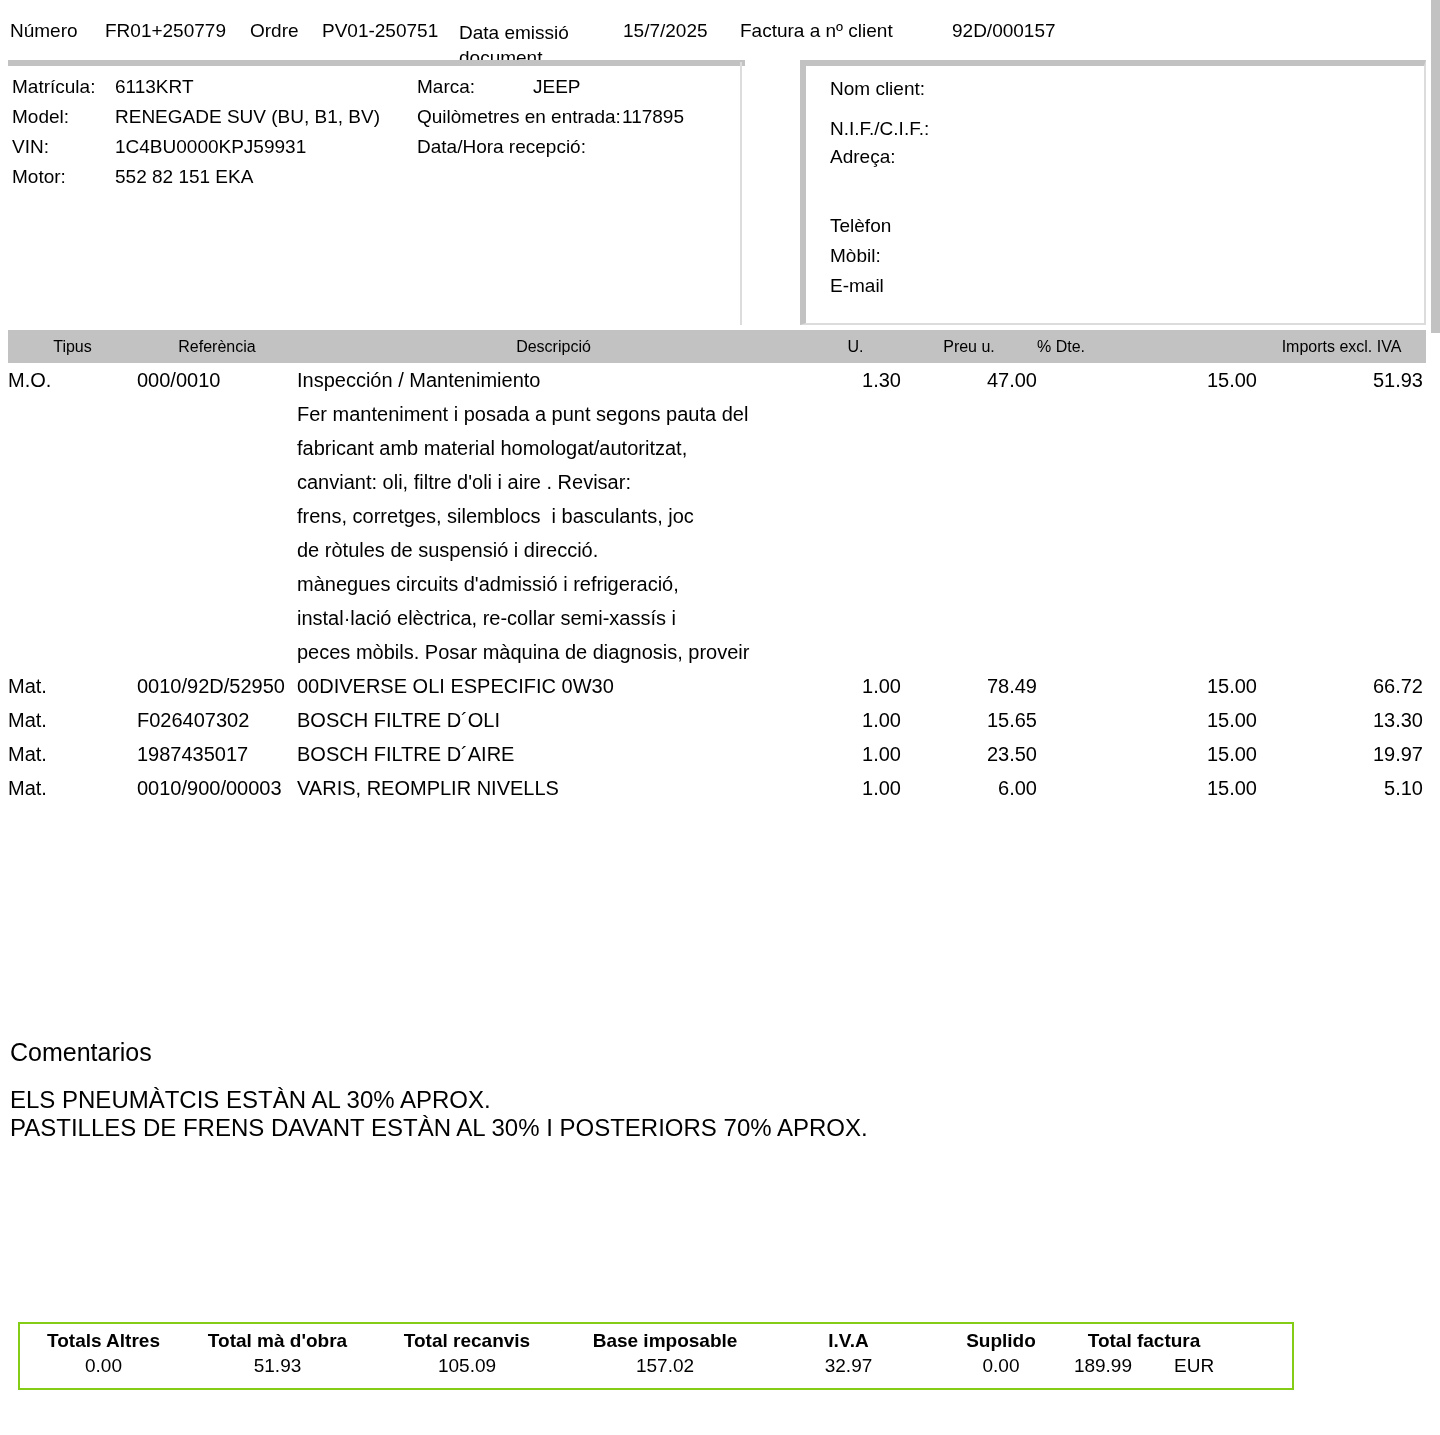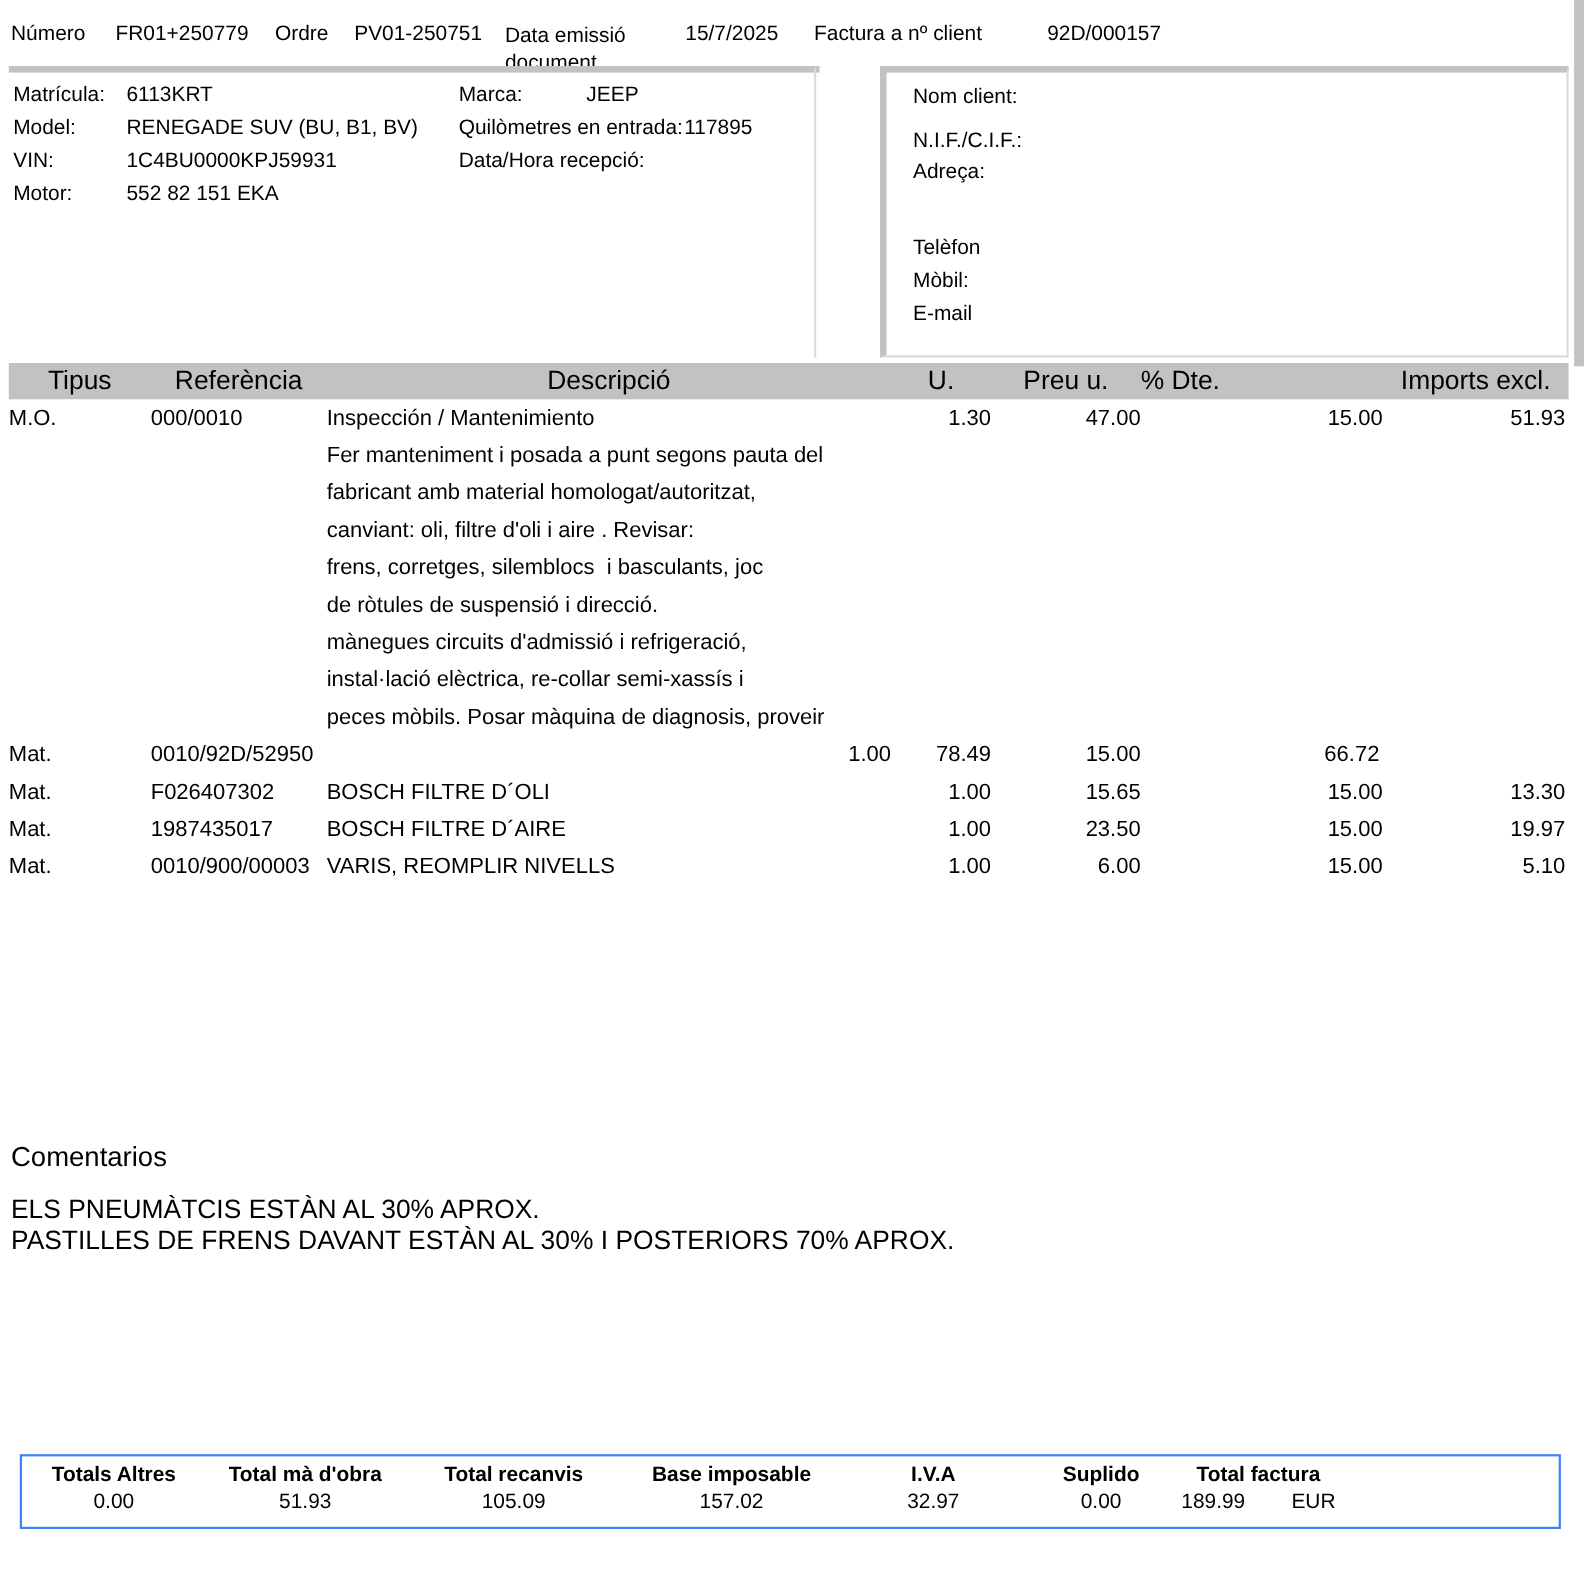--- a/index.html
+++ b/index.html
@@ -28,40 +28,40 @@
     background:#fff;
   }
 
   
   .fld { position:absolute; white-space:nowrap; }
 
   
   .items { left:8px; top:330px; width:1418px; }
   .items-head {
     display:grid; grid-template-columns:129px 160px 513px 91px 136px 220px 169px;
-    background:#c1c2c1; height:33px; line-height:33px; font-size:24px;
+    background:#c1c2c1; height:33px; line-height:33px; font-size:16px;
   }
   .items-head .hc { text-align:center; overflow:hidden; }
   .items-head .hc.r { text-align:left; padding-right:24px; }
   .items-body .row {
     display:grid; grid-template-columns:129px 160px 513px 91px 136px 220px 169px;
     line-height:34px; font-size:20px;
   }
   .cell { overflow:visible; white-space:pre; }
   .cell.num { text-align:right; }
   .cell.imp { padding-right:3px; }
 
   
   .comments-title { left:10px; top:1038px; font-size:25px; }
   .comments-lines { left:10px; top:1086px; font-size:24px; line-height:28px; }
 
   
   .totals {
-    left:18px; top:1322px; width:1401px; height:68px;
-    border:2px solid #3b82f6; background:#fff;
+    left:18px; top:1322px; width:1276px; height:68px;
+    border:2px solid #84cc16; background:#fff;
     display:grid; grid-template-columns:167px 181px 198px 198px 169px 136px 150px 1fr;
     padding-top:5px;
   }
   .tot-col { text-align:center; }
   .tot-label { font-weight:bold; line-height:24px; white-space:nowrap; }
   .tot-value { line-height:26px; white-space:nowrap; }
   .tot-currency { margin-left:42px; }
 </style>
 </head>
 <body>
@@ -205,20 +205,21 @@
     <div class="cell"></div>
     <div class="cell"></div>
     <div class="cell num"></div>
     <div class="cell num"></div>
     <div class="cell num"></div>
     <div class="cell num imp"></div>
   </div>
       <div class="row">
     <div class="cell">Mat.</div>
     <div class="cell">0010/92D/52950</div>
+    <div class="cell">00DIVERSE OLI ESPECIFIC 0W30</div>
     <div class="cell num">1.00</div>
     <div class="cell num">78.49</div>
     <div class="cell num">15.00</div>
     <div class="cell num imp">66.72</div>
   </div>
       <div class="row">
     <div class="cell">Mat.</div>
     <div class="cell">F026407302</div>
     <div class="cell">BOSCH FILTRE D´OLI</div>
     <div class="cell num">1.00</div>

